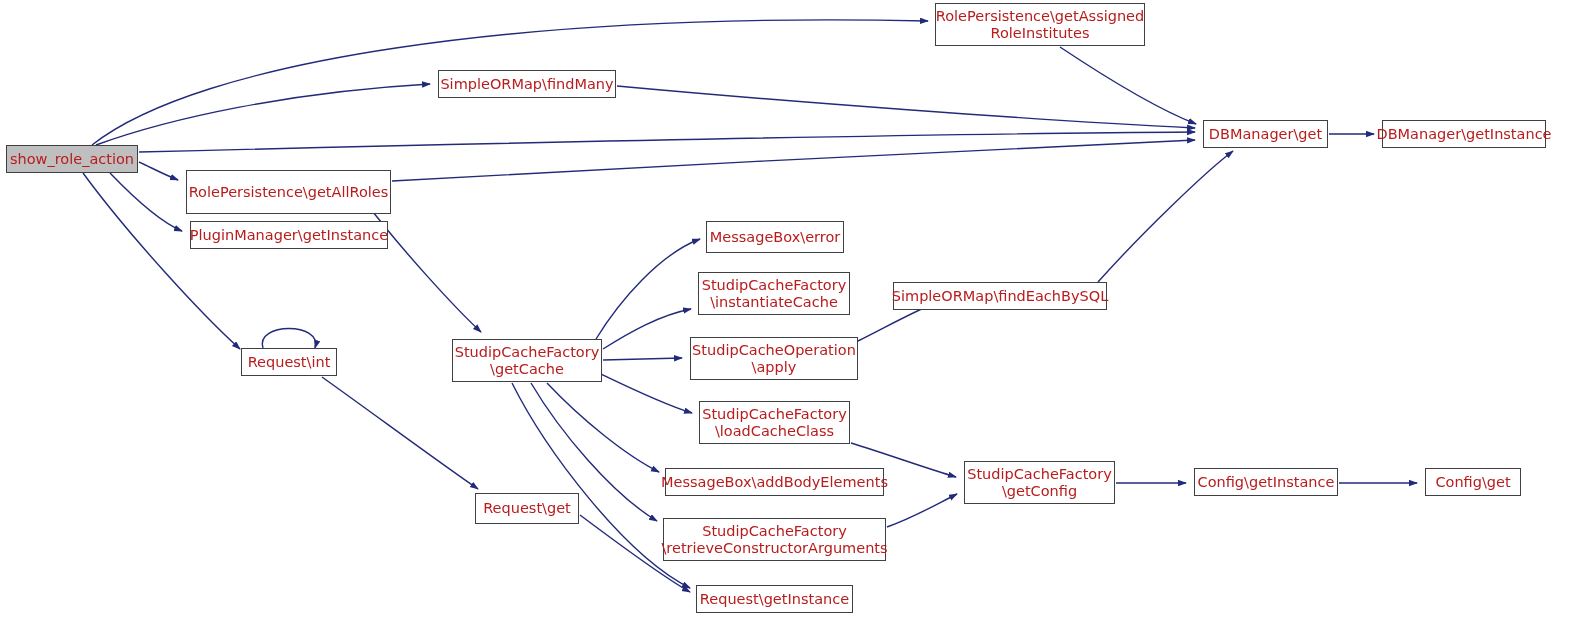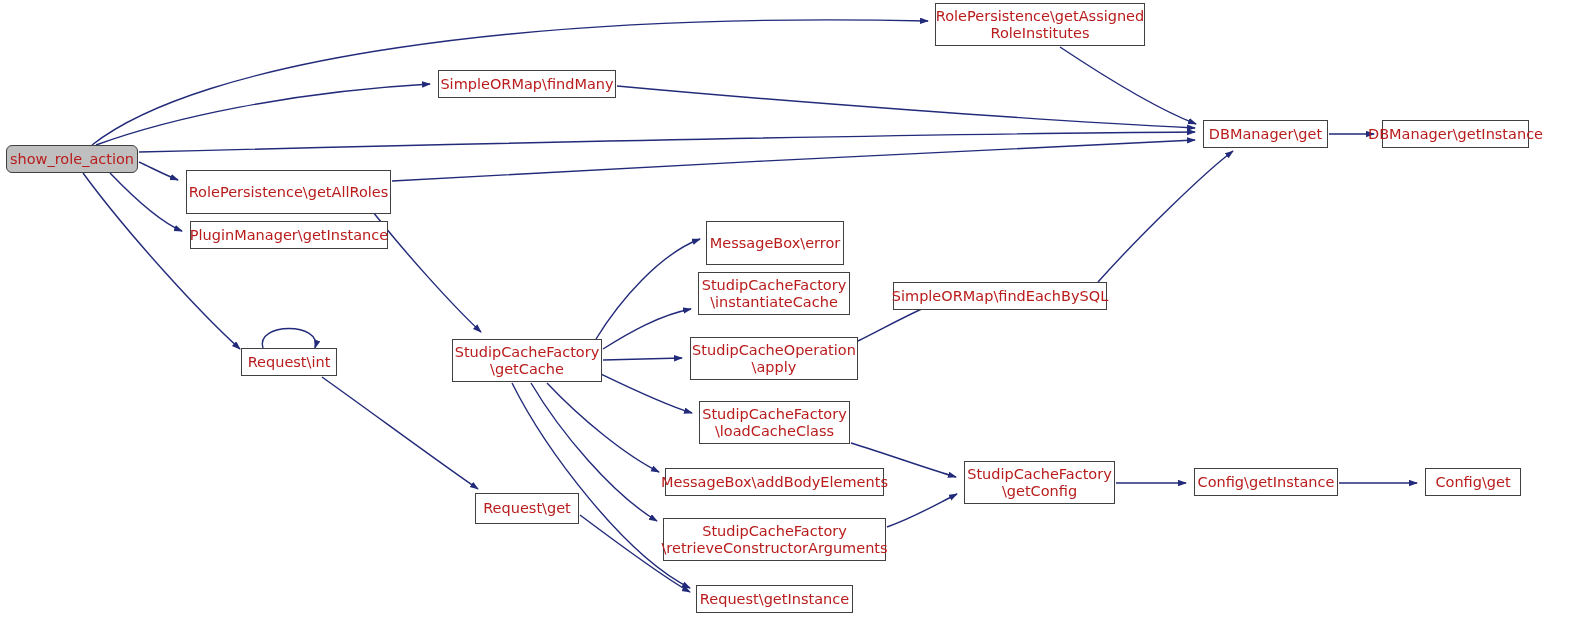--- a/index.html
+++ b/index.html
@@ -47,29 +47,29 @@
         <path d="M 512,383 C 545,449 624,555 690,588"></path>
         <path d="M 858,341 C 890,325 920,308 945,299"></path>
         <path d="M 851,443 C 890,455 925,468 956,477"></path>
         <path d="M 887,527 C 915,517 935,505 957,494"></path>
         <path d="M 1116,483 L 1186,483"></path>
         <path d="M 1339,483 L 1417,483"></path>
         <path d="M 580,515 C 620,545 665,578 690,592"></path>
       </g>
   </svg>
   <div id="node-layer">
-      <div class="node hl" style="left: 6px; top: 145px; width: 132px; height: 28px; border-radius: 6px;">show_role_action</div>
+      <div class="node hl" style="left: 6px; top: 145px; width: 132px; height: 28px;">show_role_action</div>
       <div class="node" style="left: 935px; top: 3px; width: 210px; height: 43px;">RolePersistence\getAssigned
 RoleInstitutes</div>
       <div class="node" style="left: 438px; top: 70px; width: 178px; height: 28px;">SimpleORMap\findMany</div>
       <div class="node" style="left: 1203px; top: 120px; width: 125px; height: 28px;">DBManager\get</div>
-      <div class="node" style="left: 1382px; top: 120px; width: 147px; height: 28px; text-align: right;">DBManager\getInstance</div>
+      <div class="node" style="left: 1382px; top: 120px; width: 164px; height: 28px; text-align: right;">DBManager\getInstance</div>
       <div class="node" style="left: 186px; top: 170px; width: 205px; height: 44px;">RolePersistence\getAllRoles</div>
       <div class="node" style="left: 190px; top: 221px; width: 198px; height: 28px;">PluginManager\getInstance</div>
-      <div class="node" style="left: 706px; top: 221px; width: 138px; height: 44px;">MessageBox\error</div>
+      <div class="node" style="left: 706px; top: 221px; width: 138px; height: 32px;">MessageBox\error</div>
       <div class="node" style="left: 698px; top: 272px; width: 152px; height: 43px;">StudipCacheFactory
 \instantiateCache</div>
       <div class="node" style="left: 893px; top: 282px; width: 214px; height: 28px;">SimpleORMap\findEachBySQL</div>
       <div class="node" style="left: 241px; top: 348px; width: 96px; height: 28px;">Request\int</div>
       <div class="node" style="left: 452px; top: 339px; width: 150px; height: 43px;">StudipCacheFactory
 \getCache</div>
       <div class="node" style="left: 690px; top: 337px; width: 168px; height: 43px;">StudipCacheOperation
 \apply</div>
       <div class="node" style="left: 699px; top: 401px; width: 151px; height: 43px;">StudipCacheFactory
 \loadCacheClass</div>

